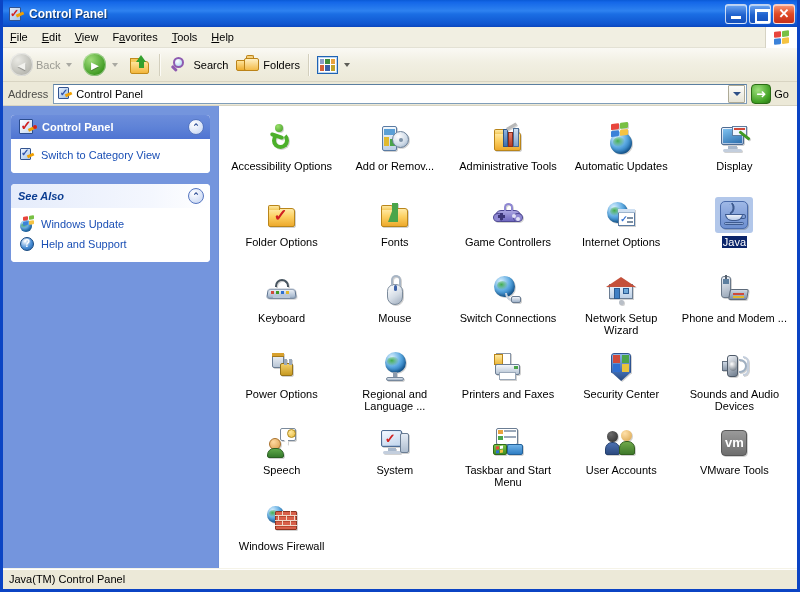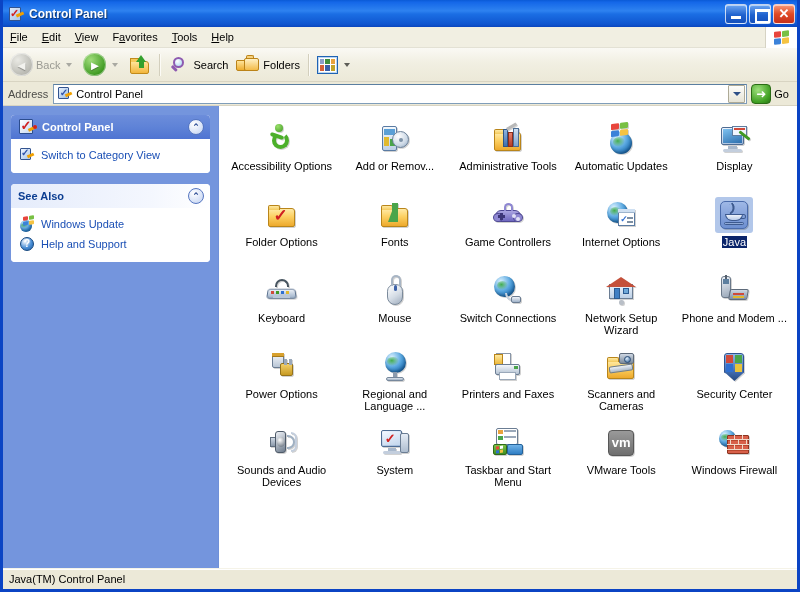--- a/index.html
+++ b/index.html
@@ -231,21 +231,21 @@
   .panel { border-radius: 4px; overflow: hidden; margin-bottom: 11px; background: #fff; }
   .panel-head {
     height: 24px; display: flex; align-items: center; gap: 5px;
     padding: 0 6px 0 7px;
     background: linear-gradient(180deg,#6c8ddb 0%, #5f83d7 50%, #4f74d2 100%);
   }
   .panel-head.plain {
     background: linear-gradient(90deg,#e5ecfb 0%, #f4f7fe 70%, #ffffff 100%);
   }
   .panel-title { font-size: 11px; font-weight: bold; color: #fff; flex: 1; }
-  .panel-head.plain .panel-title { color: #0b3d91; }
+  .panel-head.plain .panel-title { color: #0b3d91; font-style: italic; }
   .panel-chevron {
     width: 16px; height: 16px; border-radius: 50%;
     background: radial-gradient(circle at 35% 30%, #ffffff, #cfdcf5 75%, #a9bce8);
     border: 1px solid #5676c0;
     display: flex; align-items: center; justify-content: center;
     color: #2b4b93; font-size: 9px; line-height: 9px; font-weight: bold;
   }
   .cp-head-icon { width: 19px; height: 19px; position: relative; flex: none; }
   .cp-head-icon .pane {
     position: absolute; left: 1px; top: 1px; width: 14px; height: 15px;
@@ -744,32 +744,20 @@
                 <span style="left:3px;top:13px;width:25px;height:11px;background:linear-gradient(180deg,#f4f7fb,#b5c3d3);border:1px solid #6b7d93;border-radius:2px"></span>
                 <span style="left:7px;top:21px;width:17px;height:8px;background:#fff;border:1px solid #9aa8b9"></span>
                 <span style="left:22px;top:15px;width:4px;height:3px;background:#4aa54a"></span>
               </div>
             </div>
             <div class="cp-label">Printers and Faxes</div>
           </div>
           <div class="cp-item">
             <div class="cp-ico-wrap">
               <div class="gi shadow-sm">
-                <span class="folder-base"></span>
-                <span class="folder-tab"></span>
-                <span style="left:14px;top:2px;width:15px;height:11px;background:linear-gradient(180deg,#cfd8e4,#7b8a9b);border:1px solid #5d6a7a;border-radius:2px"></span>
-                <span style="left:19px;top:5px;width:7px;height:7px;border-radius:50%;background:radial-gradient(circle at 35% 30%,#dff0ff,#2f5d8f);border:1px solid #2a4d78"></span>
-                <span style="left:4px;top:14px;width:24px;height:7px;background:linear-gradient(180deg,#eef2f8,#a9b8c9);border:1px solid #6b7d93;transform:rotate(-8deg);border-radius:2px"></span>
-              </div>
-            </div>
-            <div class="cp-label">Scanners and Cameras</div>
-          </div>
-          <div class="cp-item">
-            <div class="cp-ico-wrap">
-              <div class="gi shadow-sm">
                 <span style="left:6px;top:2px;width:20px;height:20px;background:linear-gradient(180deg,#8fb6e6,#3f6bb0);border:1px solid #2e5390;border-radius:3px 3px 0 0"></span>
                 <span style="left:6px;top:21px;width:20px;height:9px;background:linear-gradient(180deg,#3f6bb0,#27497e);clip-path:polygon(0 0,100% 0,50% 100%)"></span>
                 <span style="left:8px;top:4px;width:7px;height:8px;background:#d04a3a"></span>
                 <span style="left:17px;top:4px;width:7px;height:8px;background:#4aa54a"></span>
                 <span style="left:8px;top:13px;width:7px;height:8px;background:#2f6fd0"></span>
                 <span style="left:17px;top:13px;width:7px;height:8px;background:#e8c33d"></span>
               </div>
             </div>
             <div class="cp-label">Security Center</div>
           </div>
@@ -777,20 +765,32 @@
             <div class="cp-ico-wrap">
               <div class="gi shadow-sm">
                 <span style="left:4px;top:10px;width:7px;height:10px;background:linear-gradient(180deg,#cfd8e4,#8b99aa);border:1px solid #616e7e"></span>
                 <span style="left:9px;top:4px;width:11px;height:22px;border-radius:3px;background:linear-gradient(145deg,#f0f3f8,#6d7b8c);border:1px solid #4e5a69"></span>
                 <span style="left:11px;top:10px;width:8px;height:10px;border-radius:50%;background:radial-gradient(circle at 35% 30%,#ffffff,#55616f);"></span>
                 <span style="left:21px;top:8px;width:8px;height:14px;border:2px solid #9fb0c2;border-left:none;border-radius:0 12px 12px 0"></span>
                 <span style="left:25px;top:5px;width:6px;height:20px;border:2px solid #c3cedd;border-left:none;border-radius:0 14px 14px 0"></span>
               </div>
             </div>
             <div class="cp-label">Sounds and Audio Devices</div>
+          </div>
+          <div class="cp-item">
+            <div class="cp-ico-wrap">
+              <div class="gi shadow-sm">
+                <span style="left:3px;top:11px;width:12px;height:12px;border-radius:50%;background:radial-gradient(circle at 35% 30%,#ffd9a0,#d89a4a);border:1px solid #a9712b"></span>
+                <span style="left:1px;top:21px;width:17px;height:10px;border-radius:7px 7px 2px 2px;background:linear-gradient(180deg,#5fa84a,#357a2b);border:1px solid #2a5f22"></span>
+                <span style="left:14px;top:1px;width:16px;height:13px;background:#fff;border:1px solid #7b8a9b;border-radius:2px"></span>
+                <span style="left:17px;top:12px;width:0;height:0;border-left:5px solid transparent;border-right:0;border-top:6px solid #fff"></span>
+                <span style="left:21px;top:2px;width:9px;height:9px;border-radius:50%;background:radial-gradient(circle at 35% 30%,#ffe9a0,#e8b93c);border:1px solid #b08a1c"></span>
+              </div>
+            </div>
+            <div class="cp-label">Speech</div>
           </div>
           <div class="cp-item">
             <div class="cp-ico-wrap">
               <div class="gi shadow-sm">
                 <span class="screen-mon" style="left:2px;top:3px;width:21px;height:17px"></span>
                 <span style="left:4px;top:5px;width:17px;height:13px;background:linear-gradient(160deg,#f2f7ff,#c3d6ec)"></span>
                 <span style="left:6px;top:5px;color:#d02020;font-size:13px;line-height:13px;font-weight:bold">✓</span>
                 <span style="left:9px;top:21px;width:8px;height:3px;background:#a8b8cc"></span>
                 <span style="left:4px;top:24px;width:18px;height:3px;background:#c3cedd;border-radius:2px"></span>
                 <span style="left:21px;top:6px;width:9px;height:20px;background:linear-gradient(180deg,#e6edf6,#aebdcf);border:1px solid #6b7d93;border-radius:2px"></span>
@@ -814,20 +814,31 @@
                   <i style="position:absolute;left:4px;top:4px;width:3px;height:3px;background:#f5c342"></i>
                 </span>
                 <span style="left:15px;top:17px;width:16px;height:11px;background:linear-gradient(180deg,#6fb2e8,#2f7ec4);border:1px solid #236199;border-radius:2px"></span>
               </div>
             </div>
             <div class="cp-label">Taskbar and Start Menu</div>
           </div>
           <div class="cp-item">
             <div class="cp-ico-wrap">
               <div class="gi shadow-sm">
+                <span style="left:2px;top:4px;width:11px;height:11px;border-radius:50%;background:radial-gradient(circle at 35% 30%,#6b6b6b,#2a2a2a)"></span>
+                <span style="left:0px;top:15px;width:15px;height:13px;border-radius:7px 7px 2px 2px;background:linear-gradient(180deg,#4a6fb0,#2d4b80);border:1px solid #25406e"></span>
+                <span style="left:16px;top:3px;width:11px;height:11px;border-radius:50%;background:radial-gradient(circle at 35% 30%,#ffe0a8,#d8a34a)"></span>
+                <span style="left:14px;top:14px;width:16px;height:14px;border-radius:7px 7px 2px 2px;background:linear-gradient(180deg,#6fa84a,#3f7a2b);border:1px solid #336020"></span>
+              </div>
+            </div>
+            <div class="cp-label">User Accounts</div>
+          </div>
+          <div class="cp-item">
+            <div class="cp-ico-wrap">
+              <div class="gi shadow-sm">
                 <span style="left:3px;top:3px;width:26px;height:26px;border-radius:4px;background:linear-gradient(180deg,#9a9a9a,#6e6e6e);border:1px solid #575757"></span>
                 <span style="left:3px;top:9px;width:26px;height:14px;color:#fff;font-family:'Liberation Sans',sans-serif;font-size:13px;font-weight:bold;line-height:14px;text-align:center">vm</span>
               </div>
             </div>
             <div class="cp-label">VMware Tools</div>
           </div>
           <div class="cp-item">
             <div class="cp-ico-wrap">
               <div class="gi shadow-sm">
                 <span class="globe" style="left:1px;top:3px;width:17px;height:17px"></span>

